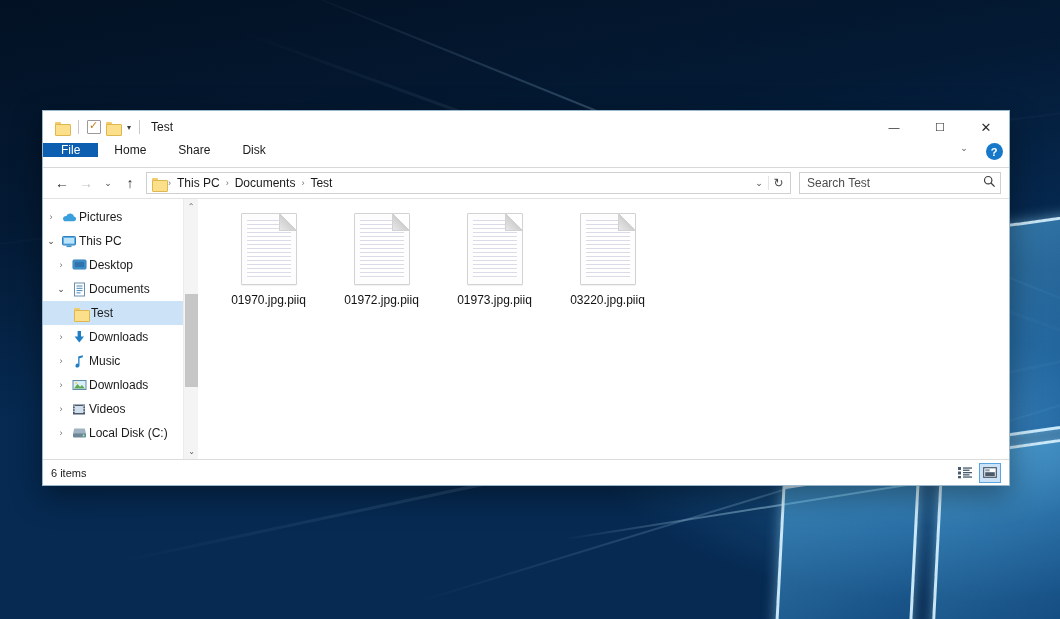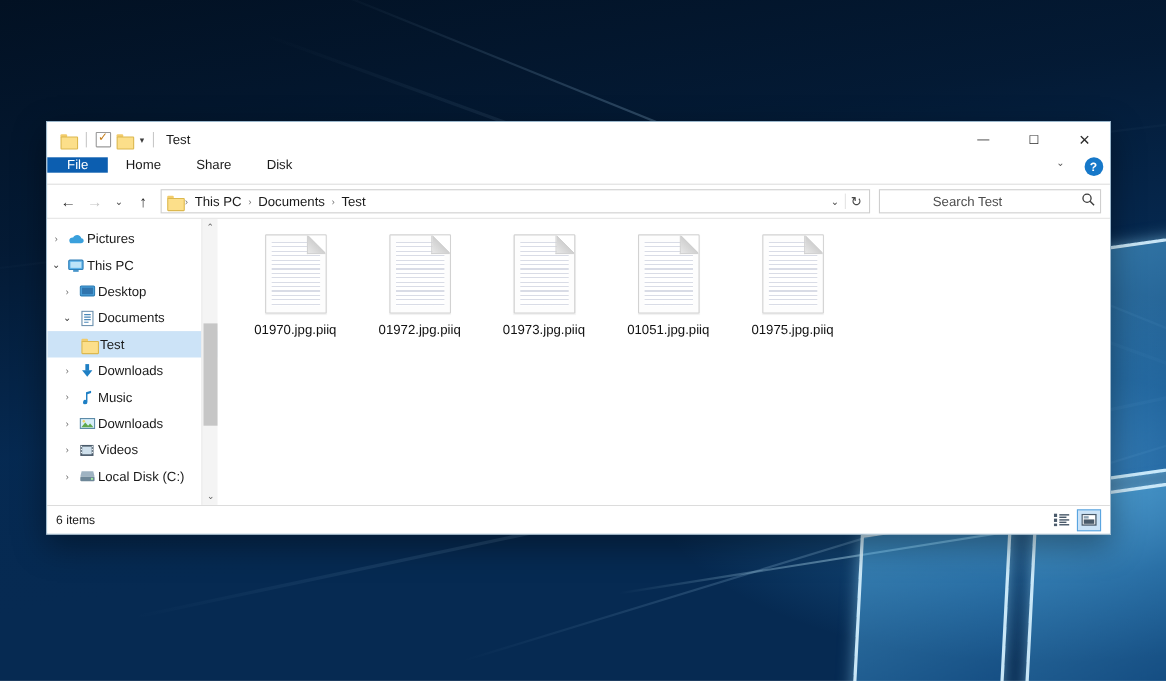--- a/index.html
+++ b/index.html
@@ -127,21 +127,21 @@
   }
   .crumbs { display: flex; align-items: center; flex: 1; gap: 0; }
   .crumb { font-size: 12px; color: #1a1a1a; padding: 0 5px; }
   .crumb-sep { font-size: 9px; color: #6e6e6e; padding: 0 1px; }
   .addr-caret { font-size: 9px; color: #4a4a4a; width: 18px; text-align: center; }
   .addr-refresh { font-size: 12px; color: #4a4a4a; width: 20px; text-align: center; border-left: 1px solid #e4e4e4; }
   .searchbox {
     width: 202px; height: 22px; border: 1px solid #cfcfcf; background: #fff;
     display: flex; align-items: center; padding: 0 4px 0 7px; margin-left: 6px;
   }
-  .search-text { flex: 1; font-size: 12px; color: #4d4d4d; margin-left: 41px; }
+  .search-text { flex: 1; font-size: 12px; color: #4d4d4d; }
   .search-ico { font-size: 12px; color: #3d3d3d; }
 
   .sep-line { height: 1px; background: #e2e2e2; flex: 0 0 1px; }
 
   
   .body { flex: 1; display: flex; min-height: 0; background: #fff; }
 
   
   .navpane {
     width: 155px; flex: 0 0 155px; padding-top: 6px;
@@ -459,30 +459,23 @@
                 <div class="fold"></div>
             </div>
             <div class="filename">01973.jpg.piiq</div>
           </div>
 
           <div class="fileitem">
             <div class="fileicon">
               <div class="lines"></div>
                 <div class="fold"></div>
             </div>
-            <div class="filename">01051.jpg.piiq</div>
+            <div class="filename">03220.jpg.piiq</div>
           </div>
 
-          <div class="fileitem">
-            <div class="fileicon">
-              <div class="lines"></div>
-                <div class="fold"></div>
-            </div>
-            <div class="filename">01975.jpg.piiq</div>
-          </div>
 
         </div>
       </div>
     </div>
 
     <div class="statusbar">
       <span class="status-text">6 items</span>
       <span class="status-spacer"></span>
       <div class="viewbtns">
         <div class="viewbtn">

